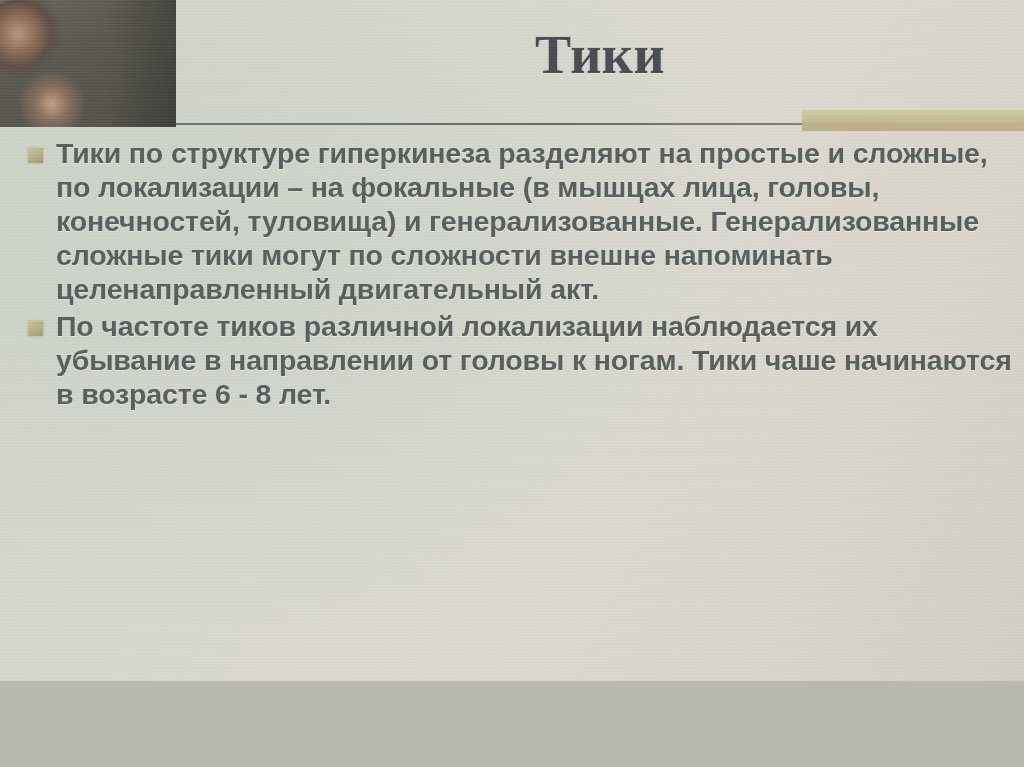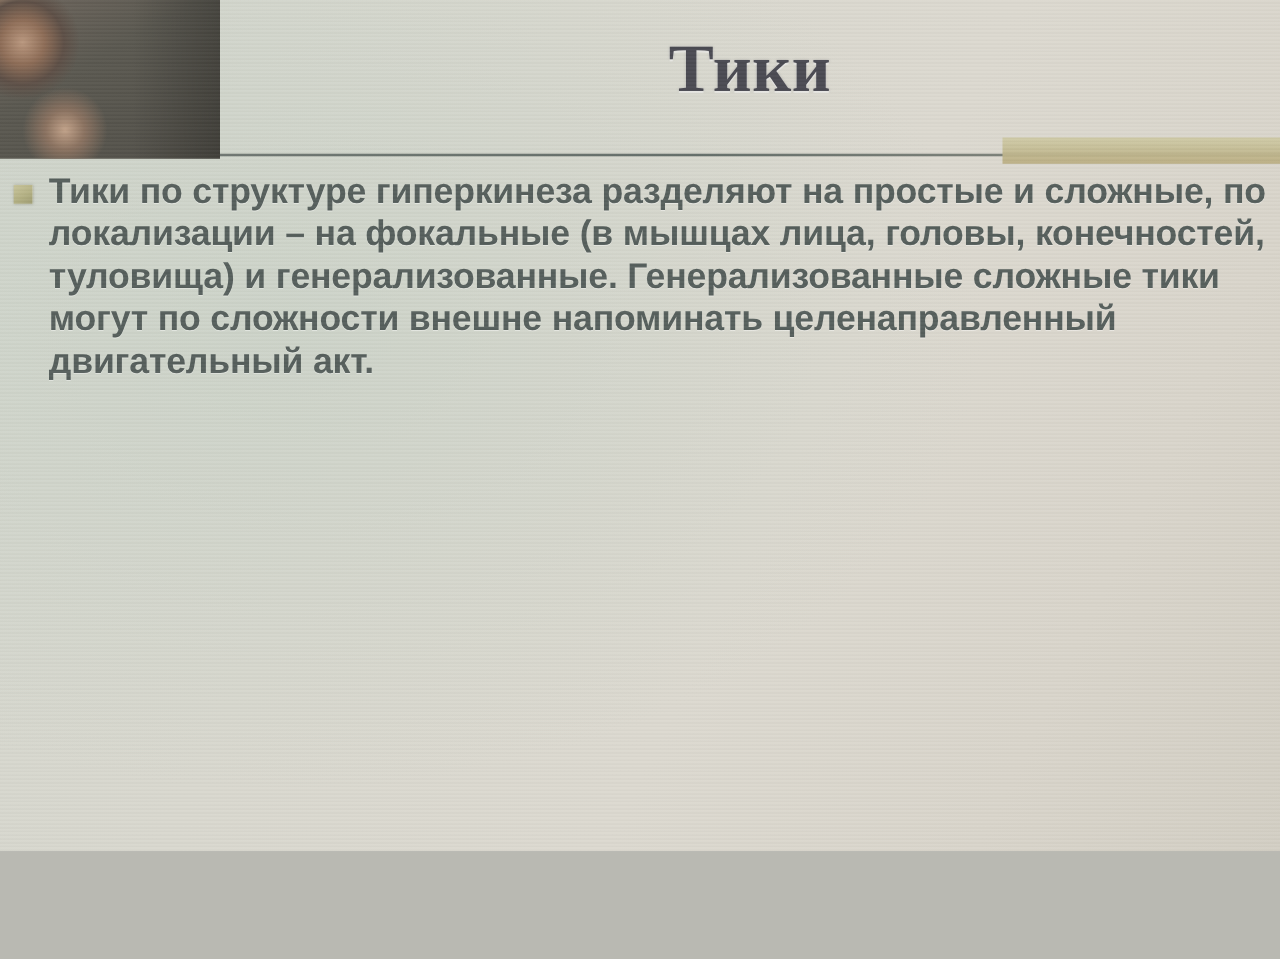--- a/index.html
+++ b/index.html
@@ -102,21 +102,21 @@
     left: 0;
     top: 136px;
     width: 1024px;
     height: 631px;
   }
 
   .bullet-item {
     position: relative;
     display: flex;
     align-items: flex-start;
-    padding-left: 11px;
+    padding-left: 28px;
     margin-bottom: 3px;
   }
 
   .bullet-marker {
     flex: 0 0 auto;
     width: 15px;
     height: 15px;
     margin-top: 12px;
     margin-right: 13px;
     background: linear-gradient(150deg, #c8c49b 0%, #b4b184 55%, #9e9c72 100%);
@@ -151,15 +151,19 @@
 
   <div class="body">
 
     <div class="bullet-item">
       <span class="bullet-marker"></span>
       <span class="bullet-text">Тики по структуре гиперкинеза разделяют на простые и сложные, по локализации – на фокальные (в мышцах лица, головы, конечностей, туловища) и генерализованные. Генерализованные сложные тики могут по сложности внешне напоминать целенаправленный двигательный акт.</span>
     </div>
 
 
 
+    <div class="bullet-item">
+      <span class="bullet-marker"></span>
+      <span class="bullet-text">По частоте тиков различной локализации наблюдается их убывание в направлении от головы к ногам. Тики чаше начинаются в возрасте 6 - 8 лет.</span>
+    </div>
 
   </div>
 </div>
 
 </body></html>

